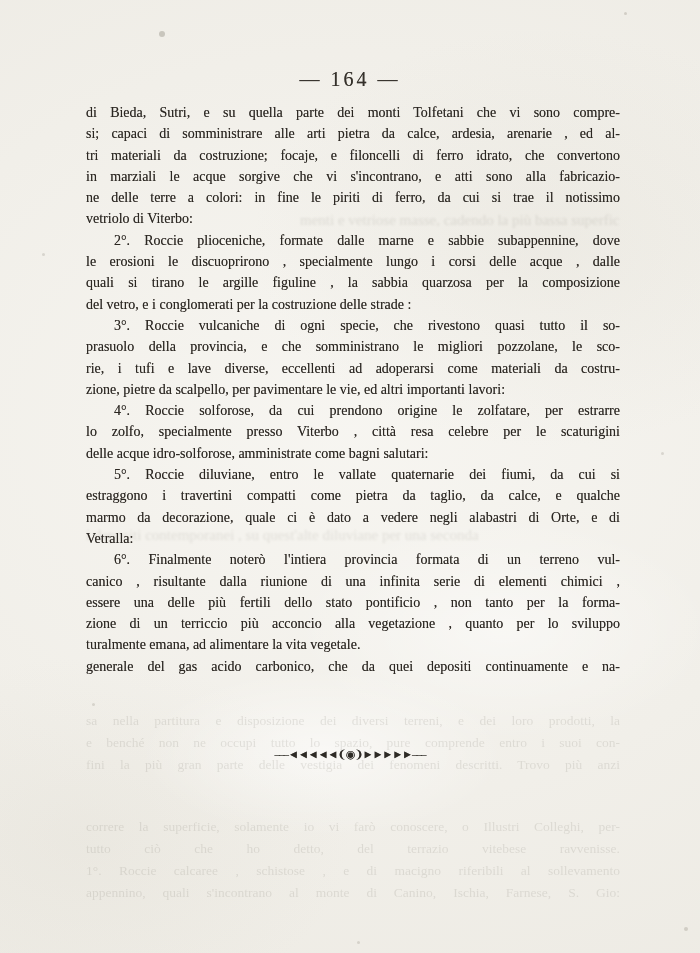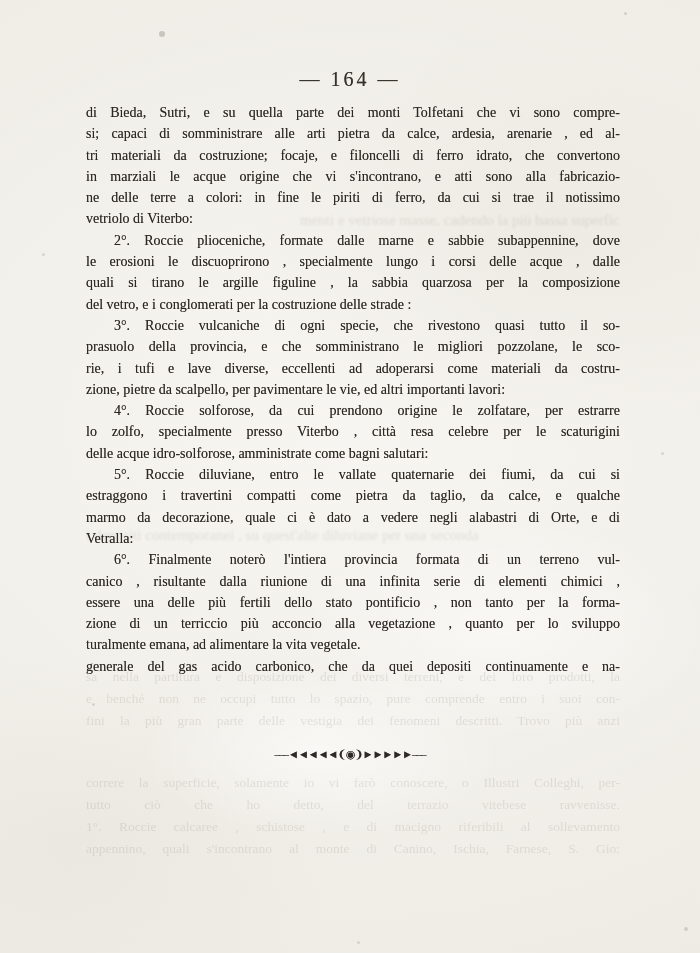--- a/index.html
+++ b/index.html
@@ -46,20 +46,21 @@
   .line.first { text-indent: 28px; }
   .line.end  { text-align-last: left; }
 
   .bleed {
     position: absolute;
     color: #6b675c;
     font-size: 13.5px;
     line-height: 22px;
     filter: blur(0.7px);
     text-align: justify;
+    margin-top: 44px;
   }
   .bleed .bline { text-align: justify; text-align-last: justify; }
   .bleed-frag { position: absolute; color: #6b675c; filter: blur(0.8px); font-size: 15px; white-space: nowrap; overflow: hidden; }
 
   .ornament {
     position: absolute;
     top: 748px; left: 0; width: 700px;
     text-align: center;
     font-size: 11px;
     letter-spacing: -1px;
@@ -95,21 +96,21 @@
     <div class="bline end">appennino, quali s'incontrano al monte di Canino, Ischia, Farnese, S. Gio:</div>
   </div>
 
 <div class="page-number">— 164 —</div>
 
 <div class="textblock" id="textblock">
     <div class="para">
       <div class="line">di Bieda, Sutri, e su quella parte dei monti Tolfetani che vi sono compre-</div>
       <div class="line">si; capaci di somministrare alle arti pietra da calce, ardesia, arenarie , ed al-</div>
       <div class="line">tri materiali da costruzione; focaje, e filoncelli di ferro idrato, che convertono</div>
-      <div class="line">in marziali le acque origine che vi s'incontrano, e atti sono alla fabricazio-</div>
+      <div class="line">in marziali le acque sorgive che vi s'incontrano, e atti sono alla fabricazio-</div>
       <div class="line">ne delle terre a colori: in fine le piriti di ferro, da cui si trae il notissimo</div>
       <div class="line end">vetriolo di Viterbo:</div>
     </div>
     <div class="para">
       <div class="line first">2°. Roccie plioceniche, formate dalle marne e sabbie subappennine, dove</div>
       <div class="line">le erosioni le discuoprirono , specialmente lungo i corsi delle acque , dalle</div>
       <div class="line">quali si tirano le argille figuline , la sabbia quarzosa per la composizione</div>
       <div class="line end">del vetro, e i conglomerati per la costruzione delle strade :</div>
     </div>
     <div class="para">

